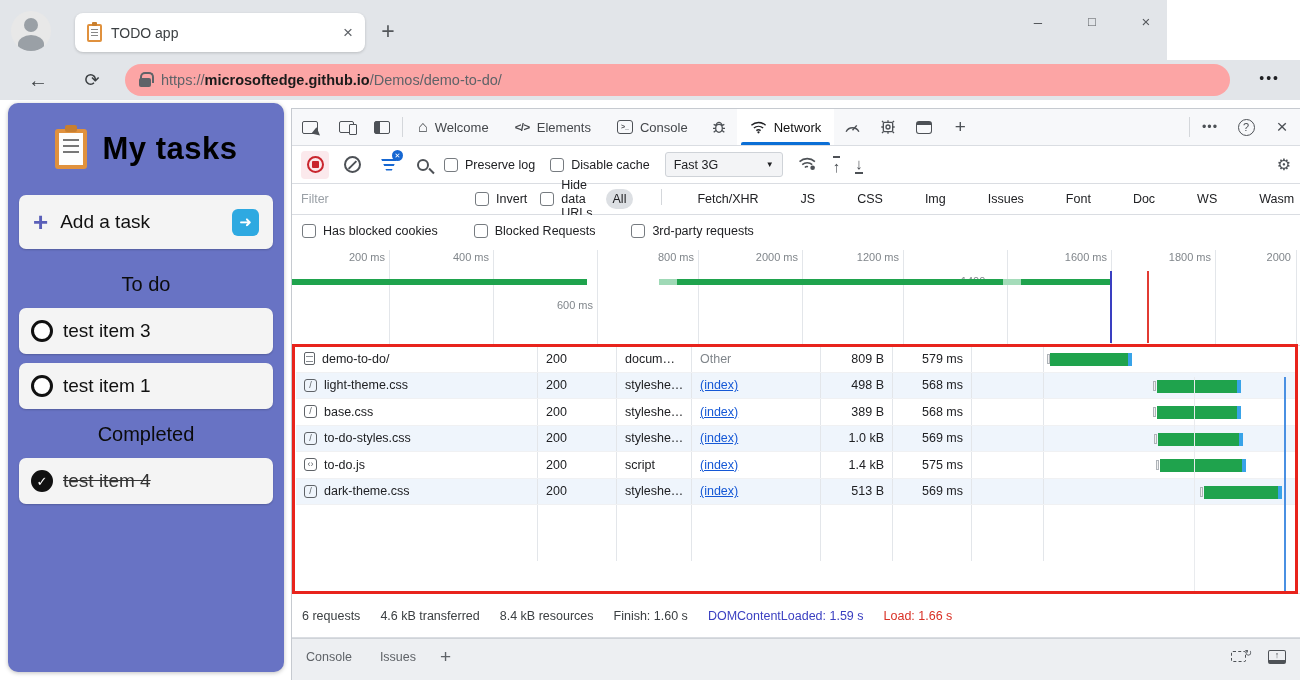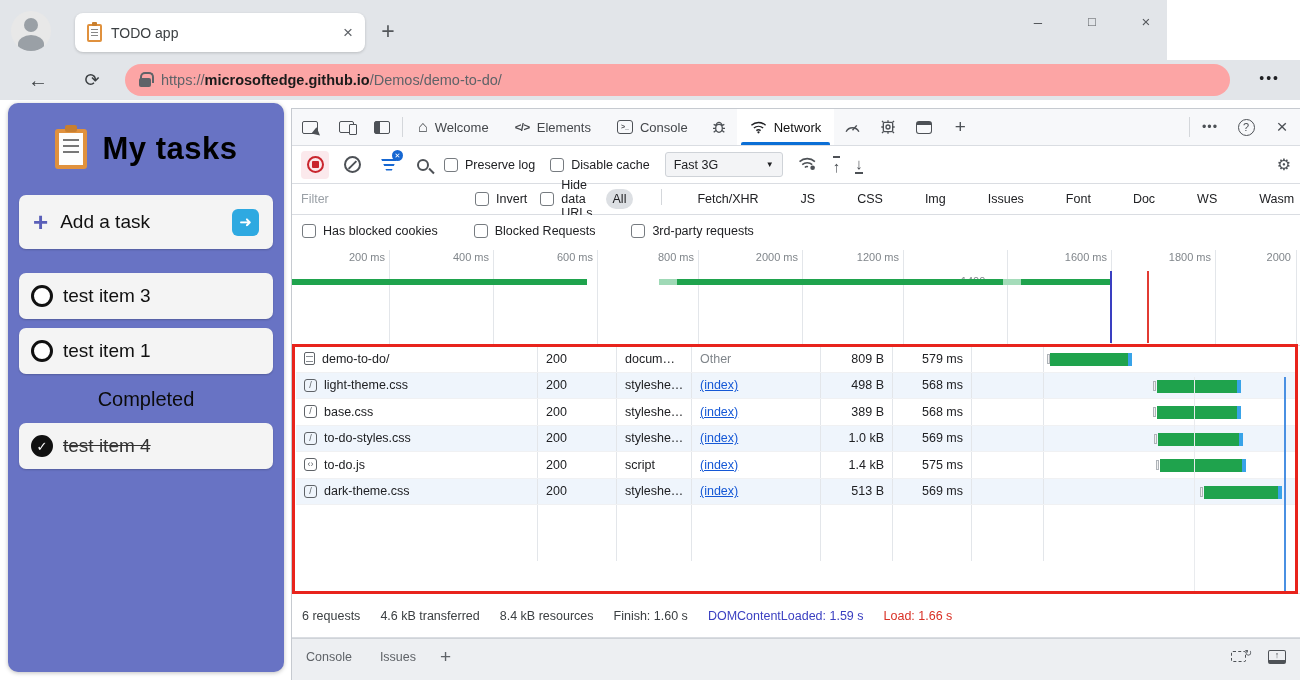--- a/index.html
+++ b/index.html
@@ -225,20 +225,21 @@
     <div class="sidebar">
       <div class="mytasks">
         <span class="ic-clip-big"></span>
         <span class="mytasks-title">My tasks</span>
       </div>
       <div class="addcard">
         <span class="plus-ic">+</span>
         <span class="addcard-label">Add a task</span>
         <span class="go-btn">➜</span>
       </div>
+      <div class="section-h">To do</div>
       <div class="taskcard">
         <span class="task-circle"></span>
         <span class="task-label">test item 3</span>
       </div>
       <div class="taskcard">
         <span class="task-circle"></span>
         <span class="task-label">test item 1</span>
       </div>
       <div class="section-h">Completed</div>
       <div class="taskcard">
@@ -399,21 +400,21 @@
         <div class="grid-v" style="left:305px;"></div>
           <div class="grid-v" style="left:406px;"></div>
         <div class="grid-v" style="left:510px;"></div>
           <div class="grid-v" style="left:611px;"></div>
         <div class="grid-v" style="left:715px;"></div>
           <div class="grid-v" style="left:819px;"></div>
         <div class="grid-v" style="left:923px;"></div>
           <div class="grid-v" style="left:1004px;"></div>
         <span class="tick-label" style="left:37px;">200 ms</span>
         <span class="tick-label" style="left:141px;">400 ms</span>
-        <span class="tick-label" style="left:245px;">600 ms</span>
+        <span class="tick-label" style="left:245px;margin-top:48px;">600 ms</span>
         <span class="tick-label" style="left:346px;">800 ms</span>
         <span class="tick-label" style="left:450px;">2000 ms</span>
         <span class="tick-label" style="left:551px;">1200 ms</span>
         <span class="tick-label" style="left:655px;margin-top:24px;">1400 ms</span>
         <span class="tick-label" style="left:759px;">1600 ms</span>
         <span class="tick-label" style="left:863px;">1800 ms</span>
         <span class="tick-label" style="left:943px;">2000</span>
         <div class="ov-bar" style="left:0; width:295px;"></div>
         <div class="ov-bar" style="left:367px; width:452px;
              background:linear-gradient(90deg,#9fd9b6 0 4%,#1fa34d 4% 76%,#a5dcba 76% 80%,#1fa34d 80% 100%);"></div>

